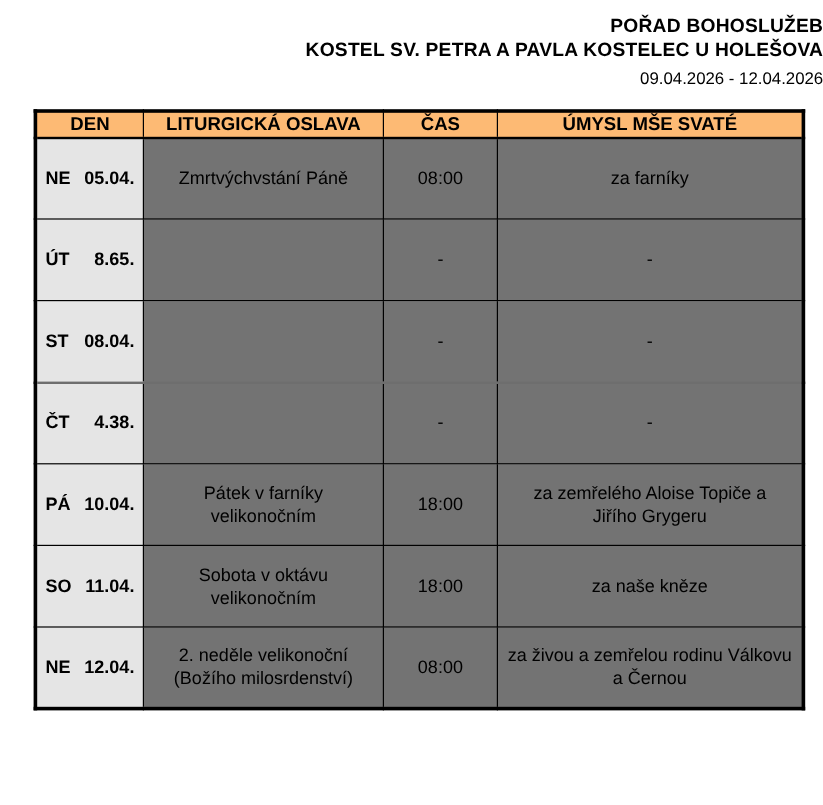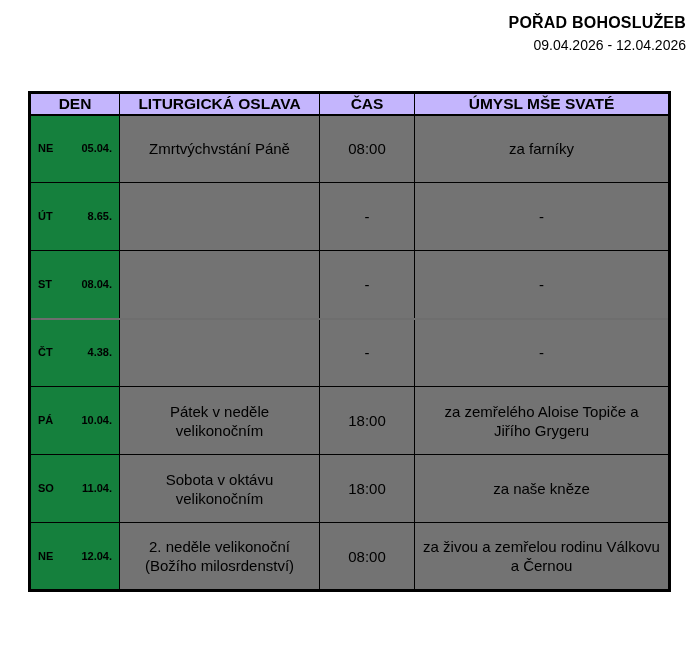--- a/index.html
+++ b/index.html
@@ -43,35 +43,35 @@
   col.c-oslava{ width: 200px; }
   col.c-cas   { width: 95px; }
   col.c-umysl { width: 255px; }
   th, td {
     border: 1.5px solid #000000;
     text-align: center;
     vertical-align: middle;
   }
   thead tr { height: 22px; }
   th {
-    background: #c4b5fd;
+    background: #fdba74;
     font-size: 15.5px;
     font-weight: bold;
     border-bottom-width: 2px;
   }
   tbody tr { height: 68px; }
   td {
     font-size: 15px;
     line-height: 19px;
     background: #737373;
   }
   td.day-cell {
-    background: #15803d;
+    background: #e5e5e5;
     font-weight: bold;
-    font-size: 11px;
+    font-size: 15px;
   }
   td.day-cell .day-wrap {
     display: flex;
     justify-content: space-between;
     align-items: center;
     padding: 0 7px;
   }
   td.celebration-cell, td.intention-cell {
     white-space: pre-line;
     padding: 0 2px;
@@ -79,20 +79,21 @@
   tr.split td {
     border-top: 2.5px solid #6e6e6e;
     margin-top: 11px;
   }
 </style>
 </head>
 <body>
 
 <div class="titles">
   <div class="title-line">POŘAD BOHOSLUŽEB</div>
+  <div class="title-line">KOSTEL SV. PETRA A PAVLA KOSTELEC U HOLEŠOVA</div>
   <div class="date-line">09.04.2026 - 12.04.2026</div>
 </div>
 
 <table class="schedule">
   <colgroup>
     <col class="c-den">
       <col class="c-oslava">
       <col class="c-cas">
       <col class="c-umysl">
   </colgroup>
@@ -149,21 +150,21 @@
       <td class="time-cell">-</td>
       <td class="intention-cell">-</td>
     </tr>
     <tr>
       <td class="day-cell">
         <div class="day-wrap">
           <span>PÁ</span>
           <span>10.04.</span>
         </div>
       </td>
-      <td class="celebration-cell">Pátek v neděle
+      <td class="celebration-cell">Pátek v farníky
 velikonočním</td>
       <td class="time-cell">18:00</td>
       <td class="intention-cell">za zemřelého Aloise Topiče a
 Jiřího Grygeru</td>
     </tr>
     <tr>
       <td class="day-cell">
         <div class="day-wrap">
           <span>SO</span>
           <span>11.04.</span>

